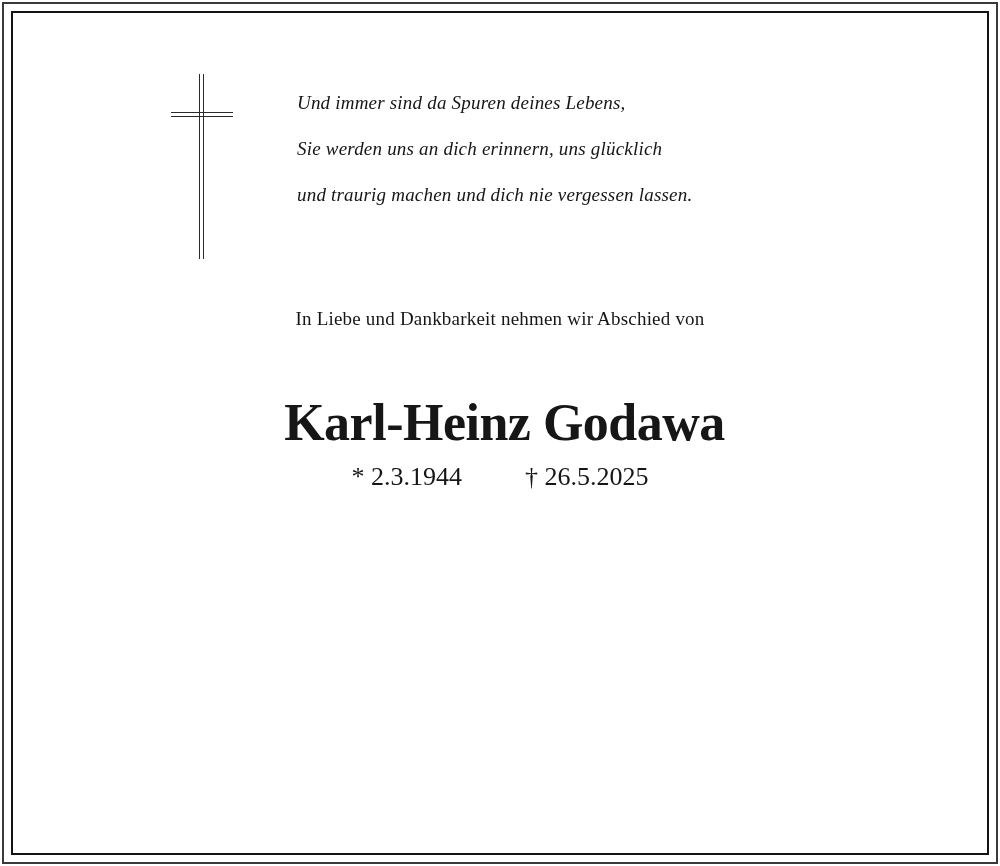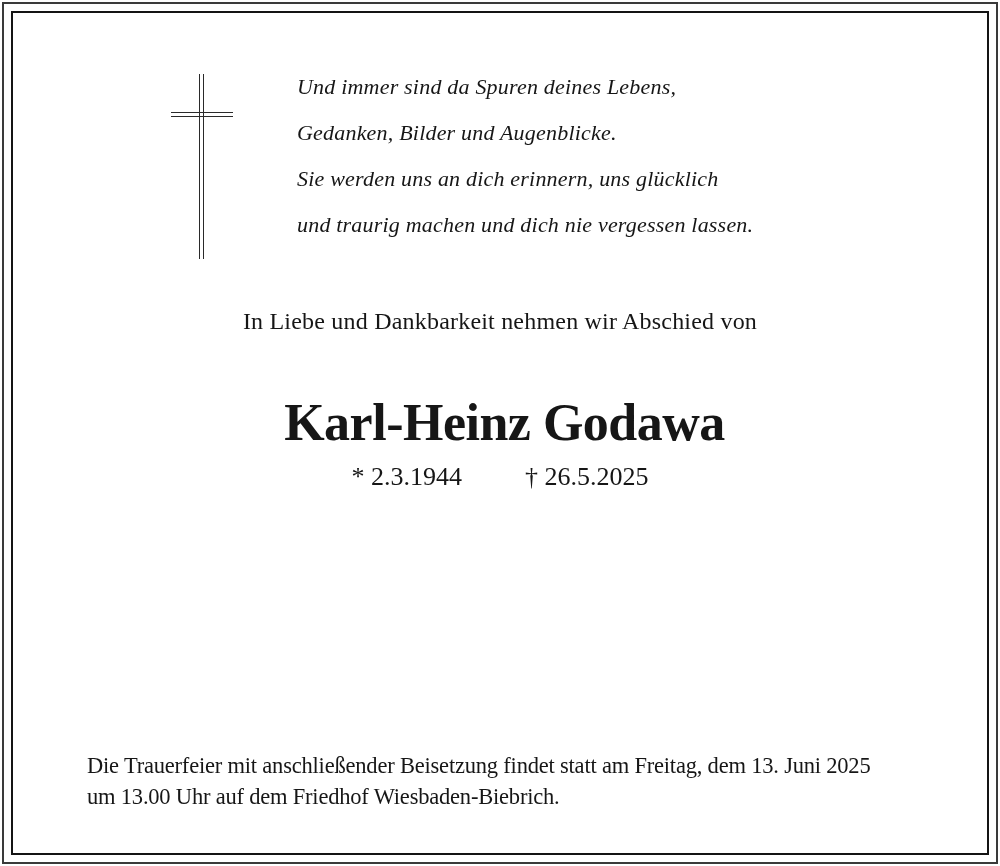--- a/index.html
+++ b/index.html
@@ -42,33 +42,33 @@
   .cross-horizontal {
     position: absolute;
     left: 171px; top: 112px;
     width: 62px; height: 5px;
     border-top: 1.5px solid #2a2a2a;
     border-bottom: 1.5px solid #2a2a2a;
     box-sizing: border-box;
   }
   .poem {
     position: absolute;
-    left: 297px; top: 64px;
+    left: 297px; top: 80px;
     font-style: italic;
-    font-size: 22px;
+    font-size: 19px;
     line-height: 46px;
     letter-spacing: 0.2px;
     white-space: nowrap;
   }
   .intro {
     position: absolute;
     left: 0; right: 0;
     top: 308px;
     text-align: center;
-    font-size: 24px;
+    font-size: 19px;
     letter-spacing: 0.2px;
   }
   .deceased-name {
     position: absolute;
     left: 0; right: 0;
     top: 393px;
     text-align: center;
     font-size: 52px;
     font-weight: bold;
     letter-spacing: -0.5px;
@@ -112,32 +112,27 @@
   <div class="outer-frame"></div>
   <div class="inner-frame"></div>
 
   <div class="cross">
     <div class="cross-vertical"></div>
     <div class="cross-horizontal"></div>
   </div>
 
   <div class="poem">
     <div>Und immer sind da Spuren deines Lebens,</div>
-    <div>Gedanken, Bilder und Augenblicke.</div>
     <div>Sie werden uns an dich erinnern, uns glücklich</div>
     <div>und traurig machen und dich nie vergessen lassen.</div>
   </div>
 
   <div class="intro">In Liebe und Dankbarkeit nehmen wir Abschied von</div>
 
   <div class="deceased-name">Karl-Heinz Godawa</div>
 
   <div class="dates">
     <span class="birth">* 2.3.1944</span><span class="death">† 26.5.2025</span>
   </div>
 
 
-  <div class="funeral">
-    <div>Die Trauerfeier mit anschließender Beisetzung findet statt am Freitag, dem 13. Juni 2025</div>
-    <div>um 13.00 Uhr auf dem Friedhof Wiesbaden-Biebrich.</div>
-  </div>
 
 </div>
 
 </body></html>

